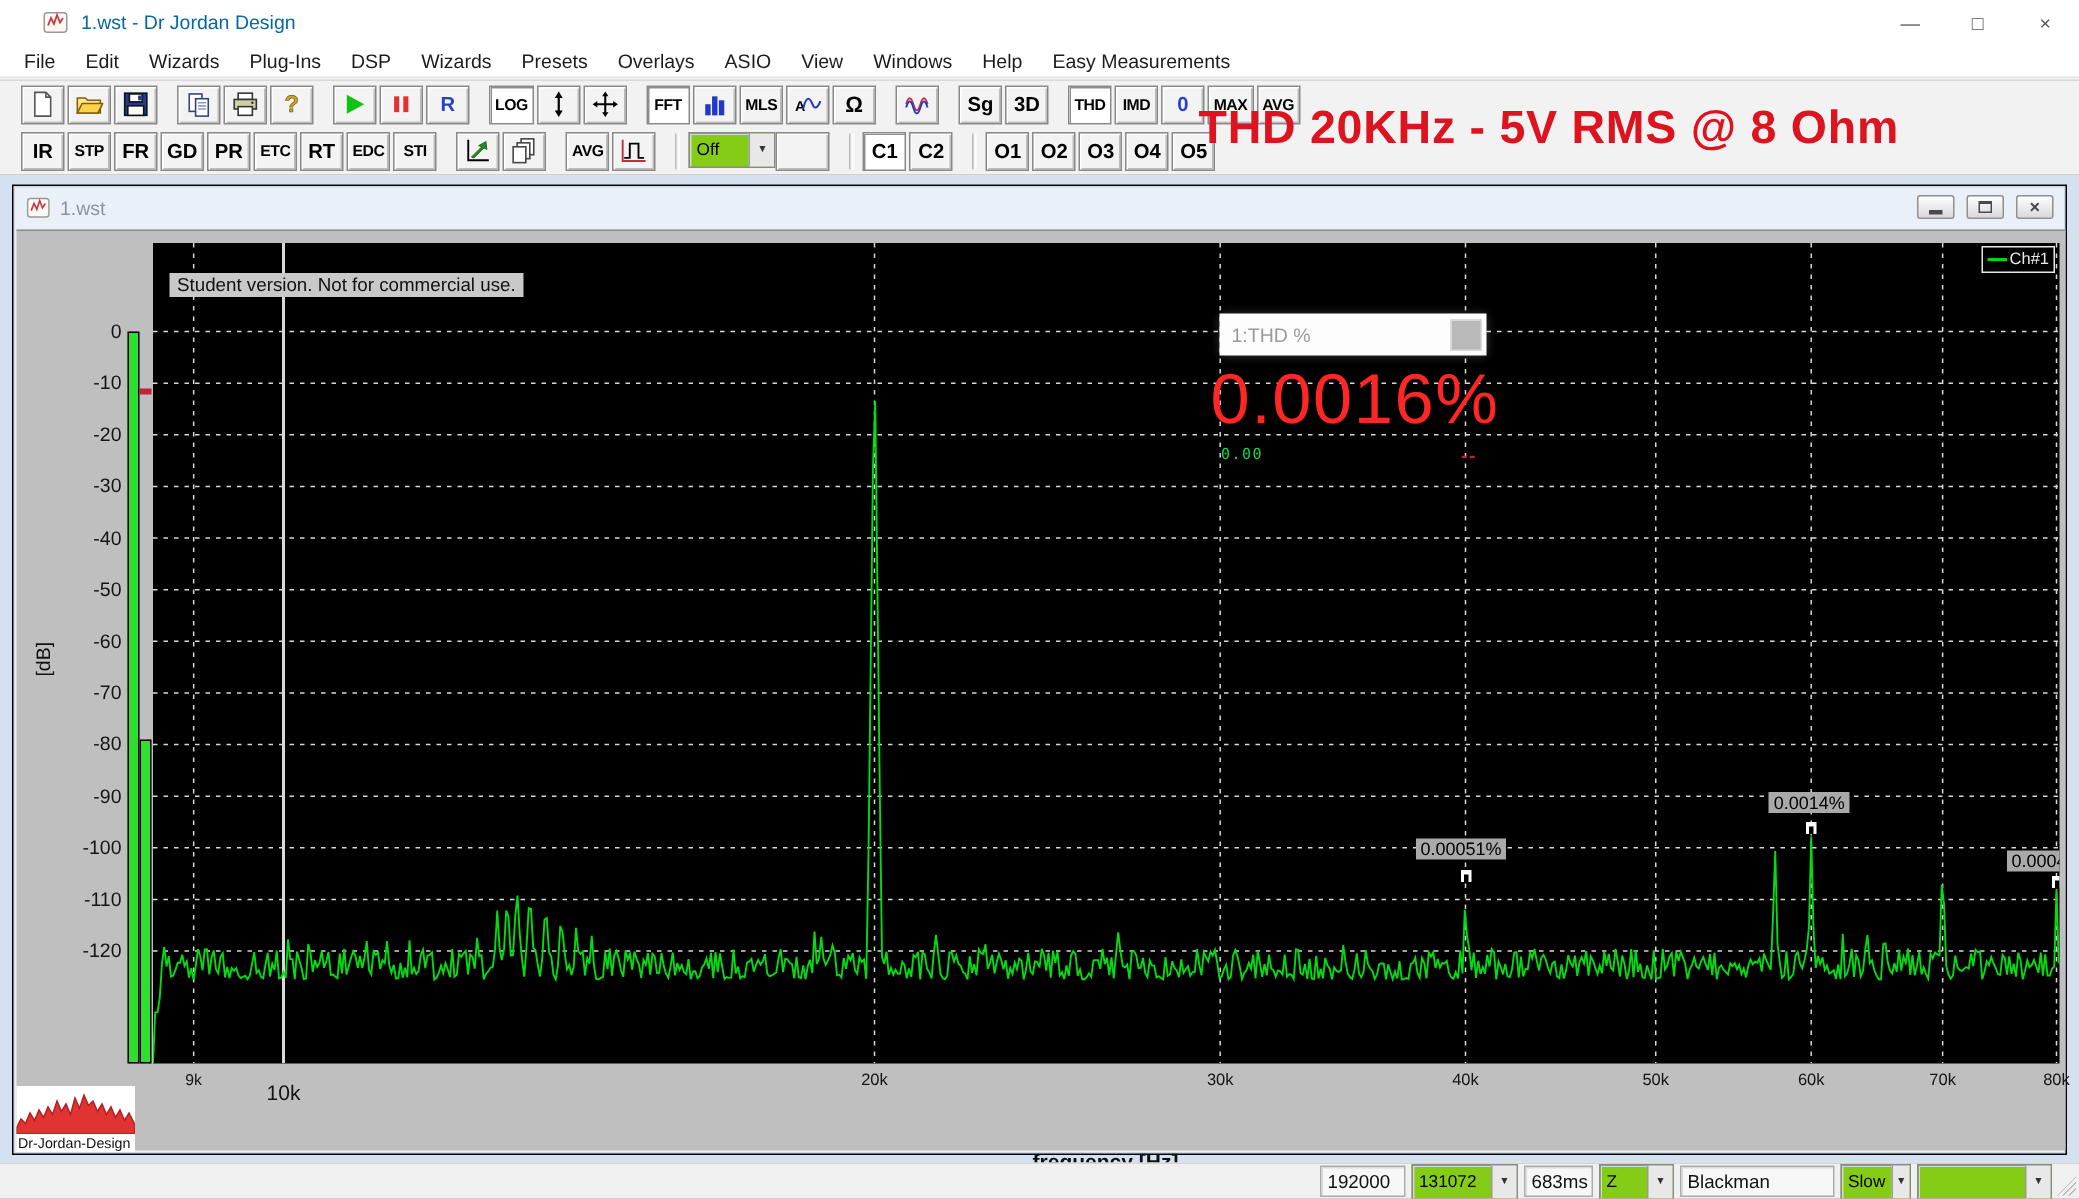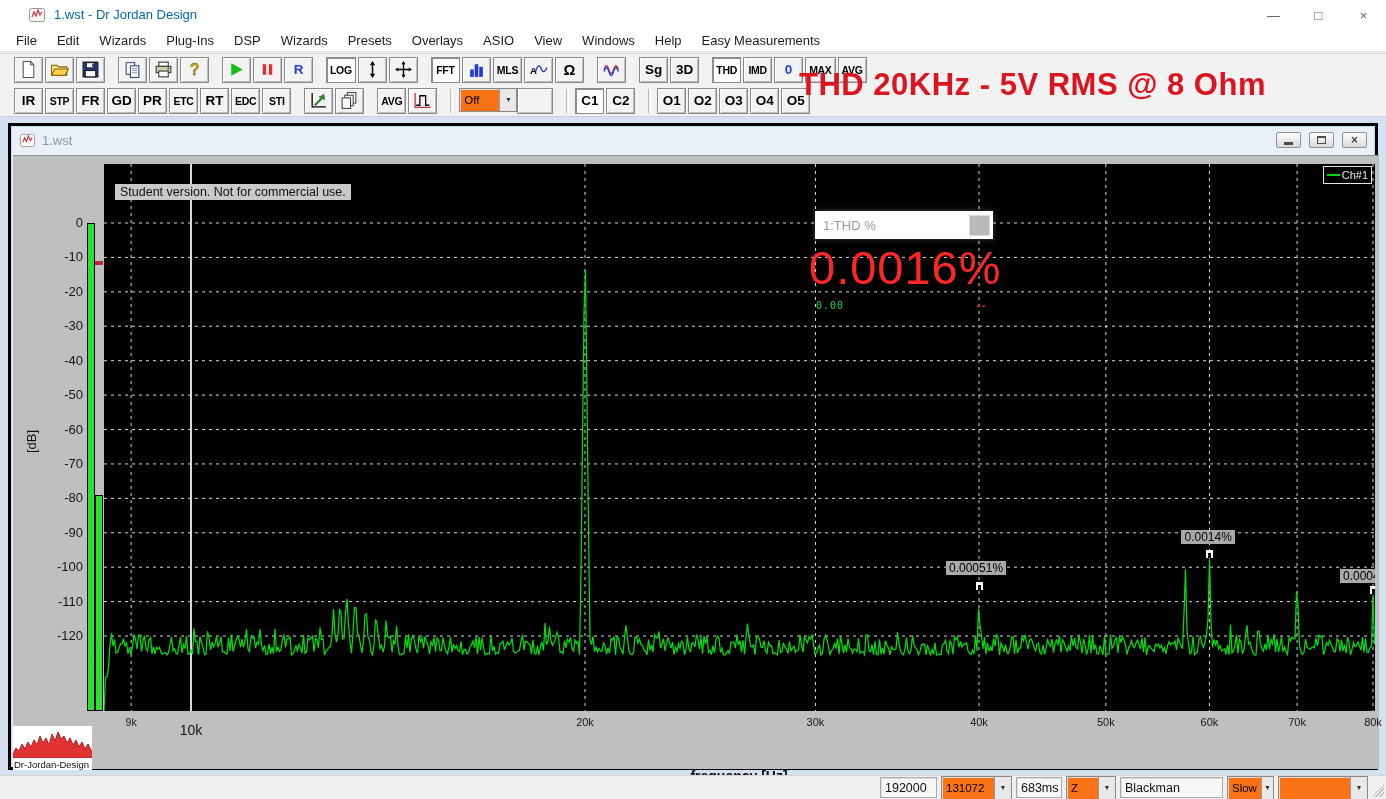--- a/index.html
+++ b/index.html
@@ -20,29 +20,29 @@
   
   .toolbar { position:absolute; left:0; width:1386px; height:32px; background:#f2f2f2; display:flex; align-items:center; padding-left:14px; }
   #toolbar1 { top:53px; border-top:1px solid #d9d9d9; }
   #toolbar2 { top:85px; border-bottom:1px solid #cfcfcf; }
   .tb-group { display:flex; margin-right:11px; }
   .tb-sep { width:3px; height:24px; border-left:1px solid #bbb; border-right:1px solid #fff; margin:0 6px 0 0; }
   .btn { min-width:29px; height:26px; background:#f3f3f3; border:1px solid #898989; box-shadow:inset 1px 1px 0 #ffffff, inset -1px -1px 0 #bdbdbd; display:flex; align-items:center; justify-content:center; font-weight:bold; font-size:13.5px; color:#000; margin-right:2px; padding:0 3px; }
   .btn.active { background:#ffffff; box-shadow:inset 1px 1px 0 #8f8f8f, inset -1px -1px 0 #ffffff; }
   .btn .sm { font-size:10.5px; letter-spacing:-0.3px; }
   .btn svg { width:19px; height:19px; display:block; }
-  .dd { height:24px; background:#f97316; border:1px solid #8a8a8a; box-shadow:inset 1px 1px 0 #d7d7d7; display:flex; align-items:center; }
+  .dd { height:24px; background:#84cc16; border:1px solid #8a8a8a; box-shadow:inset 1px 1px 0 #d7d7d7; display:flex; align-items:center; }
   .dd .dd-val { flex:1; font-size:11.5px; padding:0 4px; color:#000; }
   .dd .dd-btn { width:17px; height:100%; background:#e8e8e8; border-left:1px solid #9a9a9a; display:flex; align-items:center; justify-content:center; font-size:7px; color:#333; }
 
   .banner { position:absolute; left:780px; top:62px; width:505px; height:46px; display:flex; align-items:center; justify-content:center; font-size:31px; font-weight:bold; color:#dc1420; letter-spacing:0.5px; }
 
   
   .workspace { position:absolute; left:0; top:117px; width:1386px; height:658px; background:#d3e1f0; }
-  .child { position:absolute; left:8px; top:6px; width:1370px; height:647px; background:#e9f0f8; border:3px solid #000000; box-shadow:0 0 0 1px #c9d9ea inset; }
+  .child { position:absolute; left:8px; top:6px; width:1370px; height:647px; background:#e9f0f8; border:1px solid #000000; box-shadow:0 0 0 1px #c9d9ea inset; }
   .child-titlebar { position:absolute; left:0; top:0; width:100%; height:29px; display:flex; align-items:center; padding-left:8px; }
   .child-titlebar .title-text { font-size:13px; color:#8d949c; margin-left:6px; }
   .child-controls { position:absolute; right:8px; top:6px; display:flex; gap:8px; }
   .cbtn { width:25px; height:16px; background:linear-gradient(#fefefe,#d9d9d9); border:1px solid #909090; border-radius:2px; display:flex; align-items:center; justify-content:center; }
   .cbtn .g-min { width:9px; height:3px; background:#4a4a4a; margin-top:7px; }
   .cbtn .g-restore { width:9px; height:8px; border:1px solid #4a4a4a; border-top:2px solid #4a4a4a; }
   .cbtn .g-close { font-size:12px; font-weight:bold; color:#4a4a4a; line-height:1; }
   .child-content { position:absolute; left:2px; top:29px; width:1366px; height:614px; background:#bfbfbf; border-top:1px solid #8f8f8f; }
 
   

